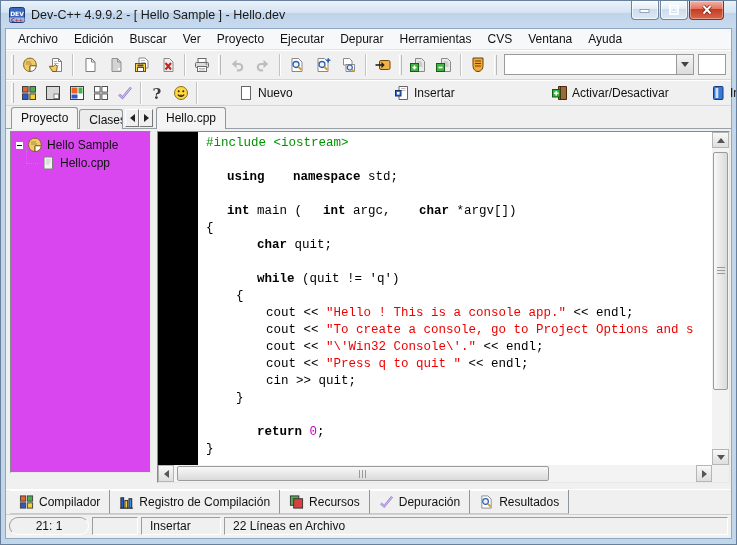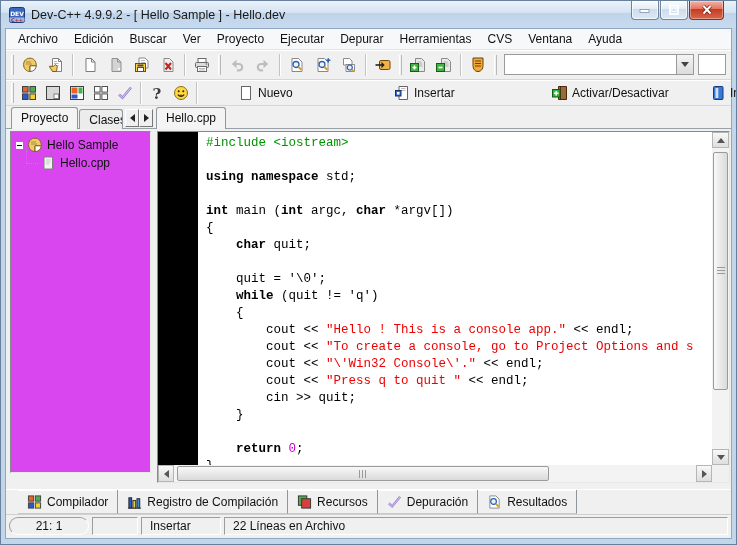--- a/index.html
+++ b/index.html
@@ -86,21 +86,21 @@
     margin:-6px 2px 6px 4px; flex:0 0 auto; }
 
   .editor { flex:1; position:relative; background:#fff; min-width:0;
     border:1px solid; border-color:#848a92 #e8e8e8 #e8e8e8 #848a92; }
   .gutter { position:absolute; left:0; top:0; bottom:17px; width:40px; background:#000; }
   .code { position:absolute; left:40px; right:17px; top:0; bottom:17px; overflow:hidden;
     padding:3px 0 0 8px; background:#fff; }
   .code-line { font-family:"Liberation Mono", monospace; font-size:12.5px; line-height:17px;
     white-space:pre; color:#000; }
   .c-d { color:var(--directive); }
-  .c-k { font-weight:bold; color:#000; }
+  .c-k { font-weight:bold; color:#000;margin-left:21px; }
   .c-s { color:var(--string); }
   .c-n { color:var(--number); }
 
   
   .vscroll { position:absolute; right:0; top:0; bottom:17px; width:17px; background:#f3f3f3; }
   .hscroll { position:absolute; left:0; right:17px; bottom:0; height:17px; background:#f3f3f3; }
   .corner { position:absolute; right:0; bottom:0; width:17px; height:17px; background:#f0f0f0; }
   .sbtn { position:absolute; background:linear-gradient(#f8f8f8,#dedede); border:1px solid #b5b5b5;
     display:flex; align-items:center; justify-content:center; }
   .vscroll .sbtn { left:0; width:17px; height:16px; }
@@ -117,21 +117,21 @@
     transform:translate(-50%,-50%);
     background:repeating-linear-gradient(180deg,#9a9a9a 0 1px,transparent 1px 3px); }
   .hthumb { position:absolute; top:1px; bottom:1px; left:19px; width:372px; border:1px solid #9a9a9a;
     border-radius:2px; background:linear-gradient(#f8f8f8,#dadada); }
   .hthumb::after { content:""; position:absolute; left:50%; top:50%; width:8px; height:8px;
     transform:translate(-50%,-50%);
     background:repeating-linear-gradient(90deg,#9a9a9a 0 1px,transparent 1px 3px); }
 
   
   .bottom-tabs { height:25px; background:#f0f0f0; display:flex; align-items:stretch;
-    border-top:1px solid #fff; padding-left:12px; }
+    border-top:1px solid #fff; padding-left:4px; }
   .btab { display:flex; align-items:center; gap:5px; padding:0 9px; font-size:12px; color:#111;
     border-right:1px solid #8f959d; box-shadow:inset 0 1px 0 #fff; cursor:default;
     border-bottom:1px solid #c9c9c9; white-space:nowrap; }
   .btab .bicon { width:15px; height:15px; }
 
   .statusbar { height:24px; background:#f0f0f0; display:flex; gap:3px; padding:2px 3px 3px;
     border-top:1px solid #d0d0d0; }
   .sp { border:1px solid; border-color:#9c9c9c #fff #fff #9c9c9c; background:#f0f0f0;
     font-size:12px; color:#111; padding:1px 8px; display:flex; align-items:center; }
   .sp1 { width:80px; justify-content:center;border-radius:9px; } .sp2 { width:46px; } .sp3 { width:80px; } .sp4 { flex:1; }
@@ -522,21 +522,20 @@
         <div class="gutter"></div>
         <div class="code" id="code">
             <div class="code-line"><span class="c-d">#include &lt;iostream&gt;</span></div>
             <div class="code-line">&nbsp;</div>
             <div class="code-line"><span class="c-k">using</span><span class="c-p"> </span><span class="c-k">namespace</span><span class="c-p"> std;</span></div>
             <div class="code-line">&nbsp;</div>
             <div class="code-line"><span class="c-k">int</span><span class="c-p"> main (</span><span class="c-k">int</span><span class="c-p"> argc, </span><span class="c-k">char</span><span class="c-p"> *argv[])</span></div>
             <div class="code-line"><span class="c-p">{</span></div>
             <div class="code-line"><span class="c-p">    </span><span class="c-k">char</span><span class="c-p"> quit;</span></div>
             <div class="code-line">&nbsp;</div>
-            <div class="code-line"><span class="c-p">    quit = '\0';</span></div>
             <div class="code-line"><span class="c-p">    </span><span class="c-k">while</span><span class="c-p"> (quit != 'q')</span></div>
             <div class="code-line"><span class="c-p">    {</span></div>
             <div class="code-line"><span class="c-p">        cout &lt;&lt; </span><span class="c-s">"Hello ! This is a console app."</span><span class="c-p"> &lt;&lt; endl;</span></div>
             <div class="code-line"><span class="c-p">        cout &lt;&lt; </span><span class="c-s">"To create a console, go to Project Options and s</span></div>
             <div class="code-line"><span class="c-p">        cout &lt;&lt; </span><span class="c-s">"\'Win32 Console\'."</span><span class="c-p"> &lt;&lt; endl;</span></div>
             <div class="code-line"><span class="c-p">        cout &lt;&lt; </span><span class="c-s">"Press q to quit "</span><span class="c-p"> &lt;&lt; endl;</span></div>
             <div class="code-line"><span class="c-p">        cin &gt;&gt; quit;</span></div>
             <div class="code-line"><span class="c-p">    }</span></div>
             <div class="code-line">&nbsp;</div>
             <div class="code-line"><span class="c-p">    </span><span class="c-k">return</span><span class="c-p"> </span><span class="c-n">0</span><span class="c-p">;</span></div>

